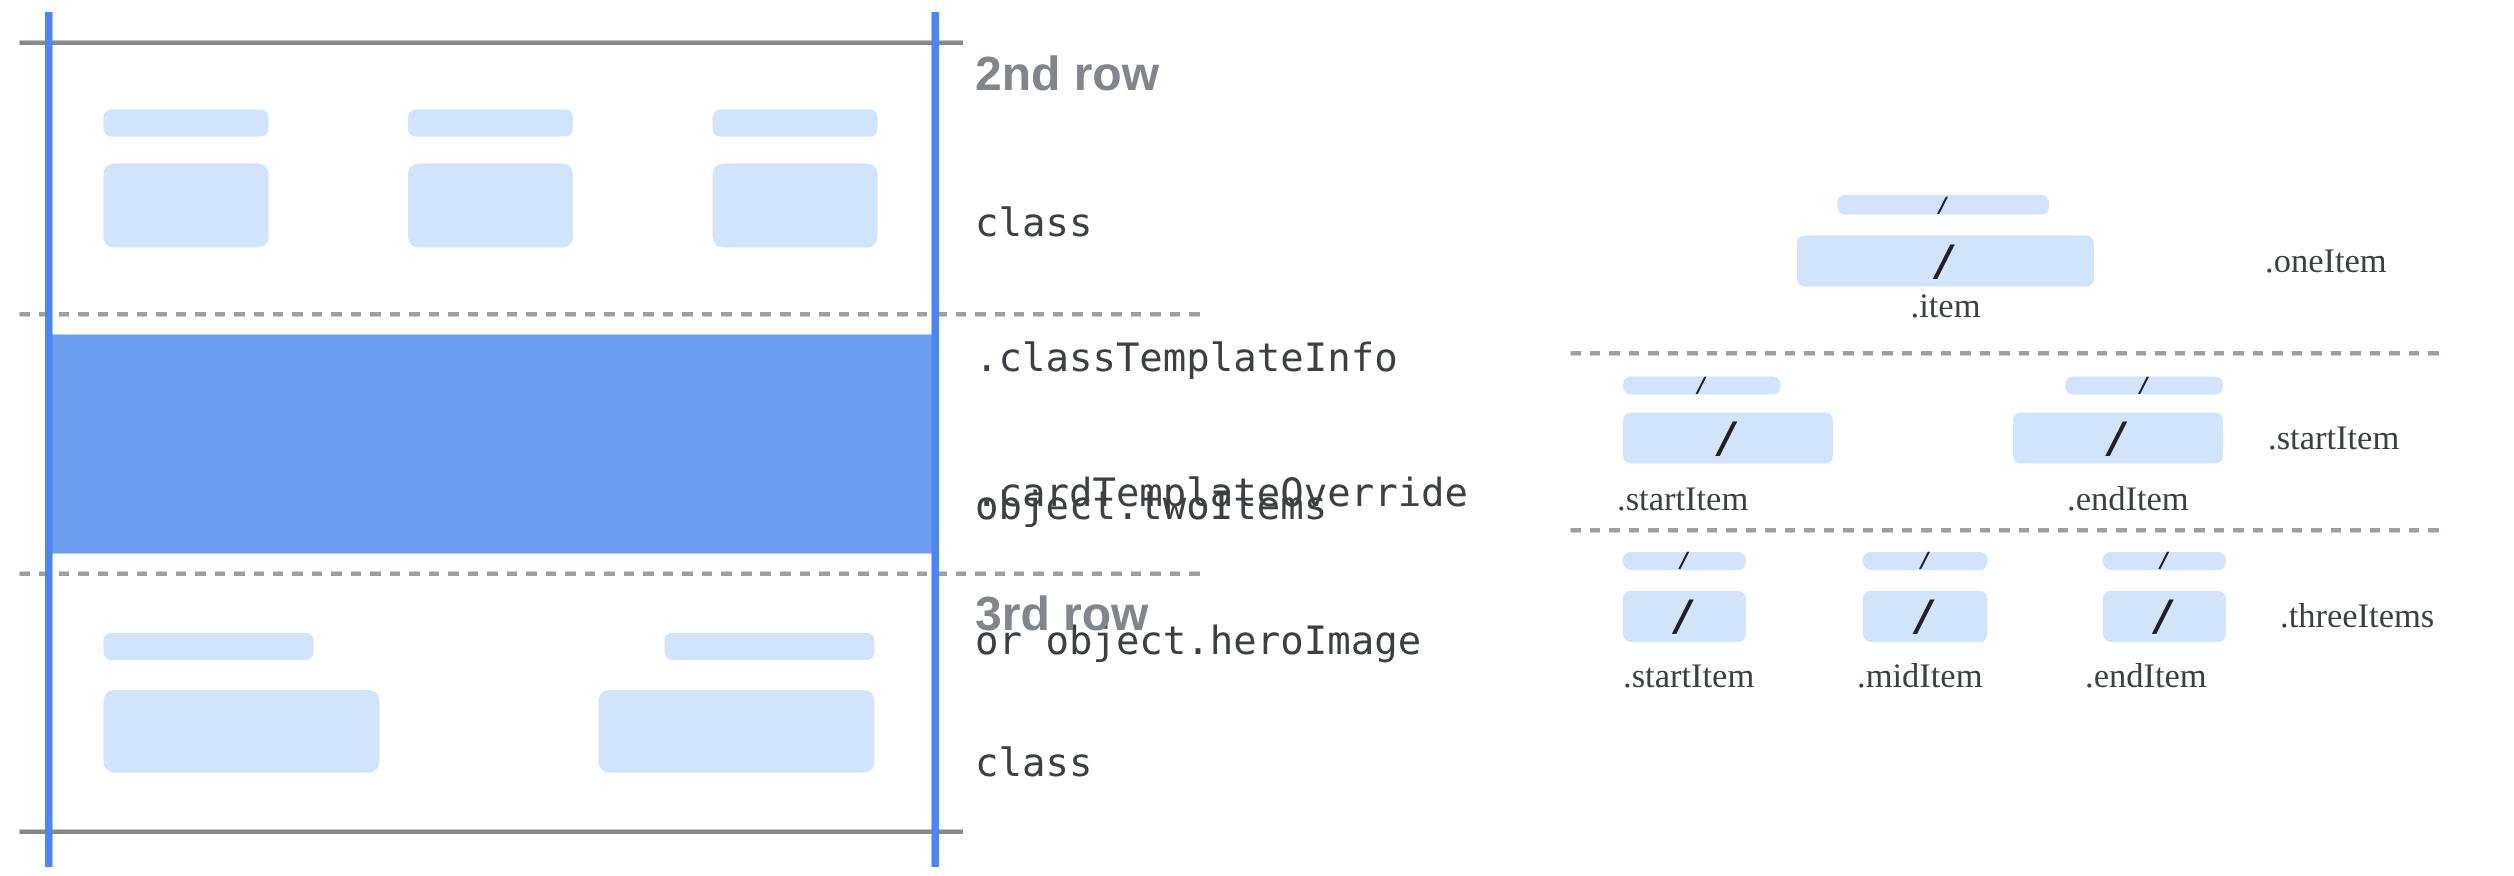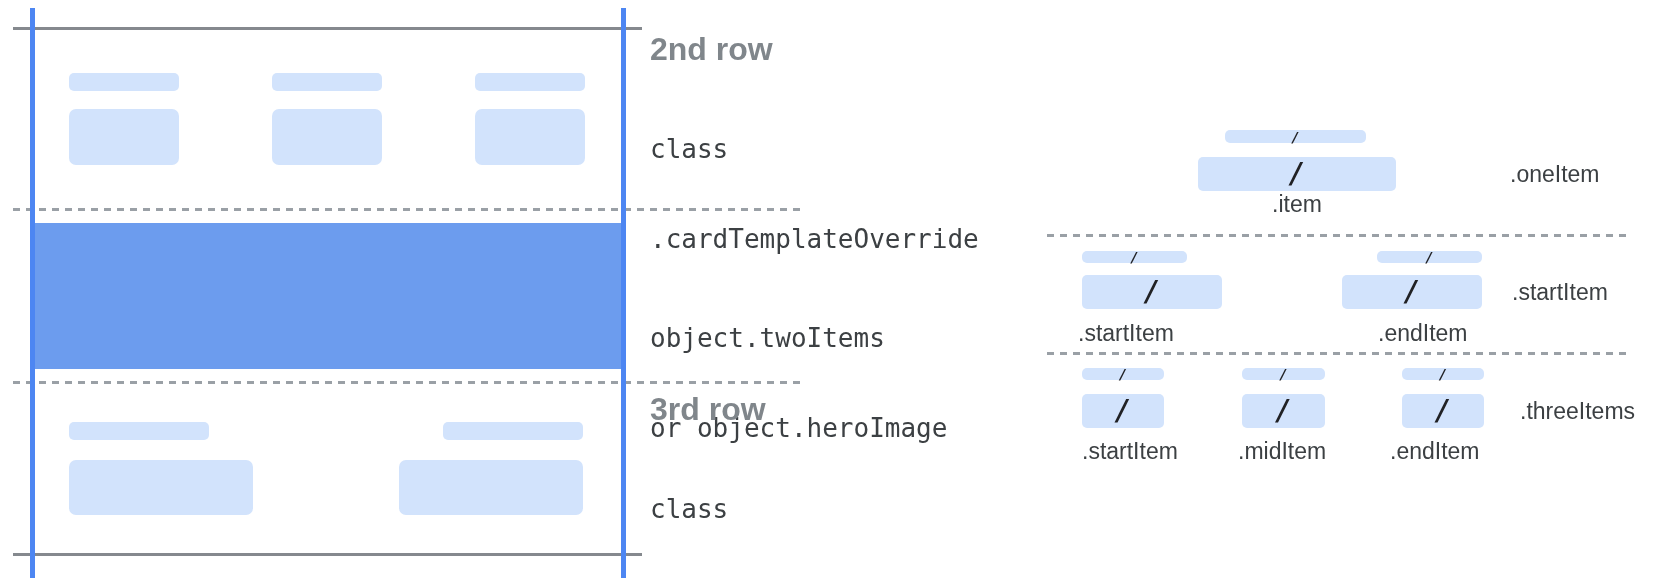--- a/index.html
+++ b/index.html
@@ -12,21 +12,21 @@
   .hline{position:absolute;height:3px;background:#85898e;}
   .dash{position:absolute;height:3px;
         background:repeating-linear-gradient(90deg,#9aa0a6 0 7px,transparent 7px 13px);}
   .ph{position:absolute;background:#d2e3fc;border-radius:5px;}
   .ph.box{border-radius:7px;}
   .hero{position:absolute;background:#6c9cee;}
   
   .heading{position:absolute;font-size:32px;font-weight:bold;color:#80868b;line-height:38px;white-space:nowrap;}
   .code{position:absolute;font-family:"DejaVu Sans Mono",monospace;font-size:26px;line-height:30px;
         color:#3c4043;white-space:pre;}
-  .lbl{position:absolute;font-family:Liberation Sans, sans-serif;font-size:23px;line-height:24px;
+  .lbl{position:absolute;font-family:Liberation Serif, serif;font-size:23px;line-height:24px;
        color:#3c4043;white-space:nowrap;}
   .center-x{transform:translateX(-50%);}
   
   .slashbar{display:flex;align-items:center;justify-content:center;}
   .slash{font-family:"DejaVu Sans Mono",monospace;font-style:italic;font-weight:bold;color:#202124;}
   .slash.sm{font-size:14px;line-height:12px;}
   .slash.lg{font-size:28px;line-height:30px;}
 </style>
 </head>
 <body>
@@ -51,20 +51,21 @@
   <div class="ph box" style="left:475px;top:109px;width:110px;height:56px;"></div>
 
   <div class="ph" style="left:69px;top:422px;width:140px;height:18px;"></div>
   <div class="ph box" style="left:69px;top:460px;width:184px;height:55px;"></div>
   <div class="ph" style="left:443px;top:422px;width:140px;height:18px;"></div>
   <div class="ph box" style="left:399px;top:460px;width:184px;height:55px;"></div>
 
   <div class="heading" style="left:650px;top:30px;">2nd row</div>
   <div class="code" style="left:650px;top:74px;">
     <div>class</div>
+    <div>.classTemplateInfo</div>
     <div>.cardTemplateOverride</div>
   </div>
 
   <div class="code" style="left:650px;top:263px;">
     <div>object.twoItems</div>
     <div>or object.heroImage</div>
   </div>
 
   <div class="heading" style="left:650px;top:390px;">3rd row</div>
   <div class="code" style="left:650px;top:434px;">

